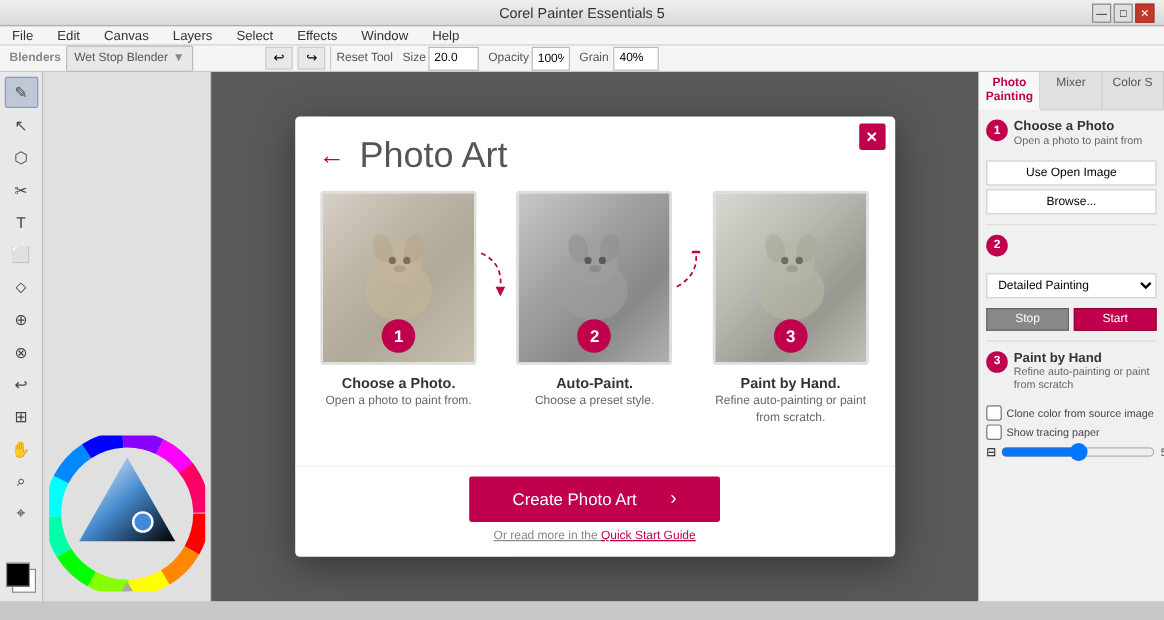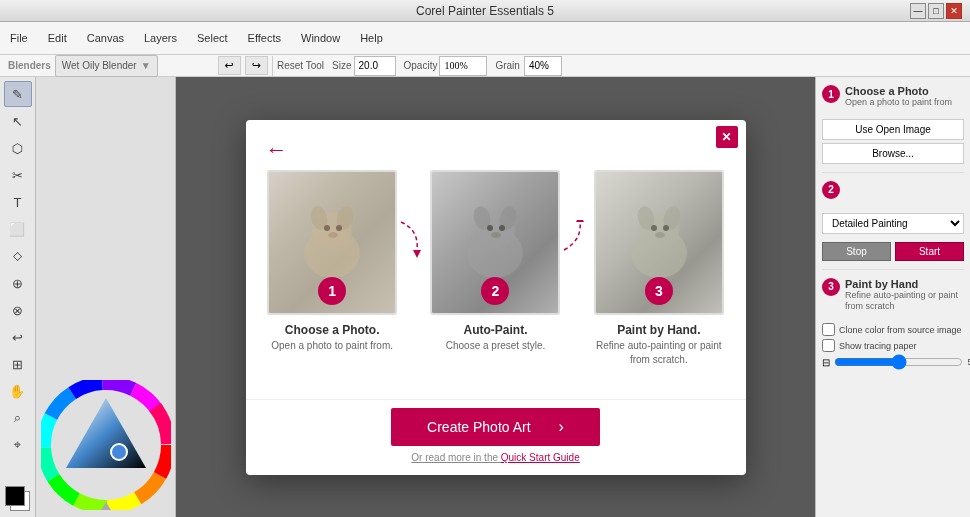--- a/index.html
+++ b/index.html
@@ -45,21 +45,21 @@
       cursor: pointer;
       background: #e0e0e0;
     }
     .title-btn.close { background: #c0392b; color: white; border-color: #a93226; }
     .title-btn.maximize { background: #e0e0e0; }
     .title-btn.minimize { background: #e0e0e0; }
 
     
     .menu-bar {
       background: #f5f5f5;
-      height: 33px;
+      height: 16px;
       display: flex;
       align-items: center;
       padding: 0 4px;
       border-bottom: 1px solid #ccc;
       gap: 8px;
     }
     .menu-item {
       font-size: 11px;
       color: #333;
       padding: 2px 6px;
@@ -478,34 +478,34 @@
   <span class="menu-item">Layers</span>
   <span class="menu-item">Select</span>
   <span class="menu-item">Effects</span>
   <span class="menu-item">Window</span>
   <span class="menu-item">Help</span>
 </div>
 
 <div class="blender-section">
   <span style="color:#888;margin-right:4px;font-weight:bold;">Blenders</span>
   <div class="tool-group">
-    <span>Wet Oily Blender</span>
+    <span>Wet Stop Blender</span>
     <span style="margin-left:4px;color:#888;">▼</span>
   </div>
   <span style="width:60px;"></span>
   <div style="display:flex;gap:4px;align-items:center;">
     <button style="background:#e8e8e8;border:1px solid #ccc;padding:2px 6px;font-size:11px;cursor:pointer;">↩</button>
     <button style="background:#e8e8e8;border:1px solid #ccc;padding:2px 6px;font-size:11px;cursor:pointer;">↪</button>
   </div>
   <div class="toolbar-sep"></div>
   <span style="margin-right:8px;">Reset Tool</span>
   <span style="margin-right:2px;">Size</span>
   <input type="text" class="toolbar-input" style="width: 42px;" value="20.0">
   <span style="margin:0 2px 0 8px;">Opacity</span>
-  <input type="text" class="toolbar-input" style="width: 48px; font-family: Liberation Serif, serif;" value="100%">
+  <input type="text" class="toolbar-input" style="width: 32px;" value="100%">
   <span style="margin:0 4px 0 8px;">Grain</span>
   <input type="text" class="toolbar-input" style="width: 38px;" value="40%">
 </div>
 
 <div class="app-body">
 
   <div style="display:flex;height:100%;position:relative;">
     <div class="tools-col">
       <div class="tools-top">
 
@@ -581,20 +581,21 @@
 
     <div class="dialog-overlay">
       <div class="dialog">
 
         <button class="dialog-close">
           <span>✕</span>
         </button>
 
         <div class="dialog-header">
           <span class="dialog-back-btn">←</span>
+          <h2 class="dialog-title">Photo Art</h2>
         </div>
 
         <div class="dialog-body">
           <div class="steps-row">
 
             <div class="step-card">
               <div class="step-image">
 
                 <div class="dog-img-1">
                   <svg class="dog-svg" viewBox="0 0 80 90">
@@ -676,20 +677,25 @@
           <div class="quick-start-text">
             <span>Or read more in the </span><a>Quick Start Guide</a>
           </div>
         </div>
 
       </div>
     </div>
   </div>
 
   <div class="right-panel">
+    <div class="right-tabs">
+      <div class="right-tab active">Photo Painting</div>
+      <div class="right-tab">Mixer</div>
+      <div class="right-tab">Color S</div>
+    </div>
     <div class="right-content">
       
       <div class="step-row">
         <div class="step-circle">1</div>
         <div class="step-content">
           <div class="step-title">Choose a Photo</div>
           <div class="step-desc">Open a photo to paint from</div>
         </div>
       </div>
       <button class="right-btn">Use Open Image</button>

